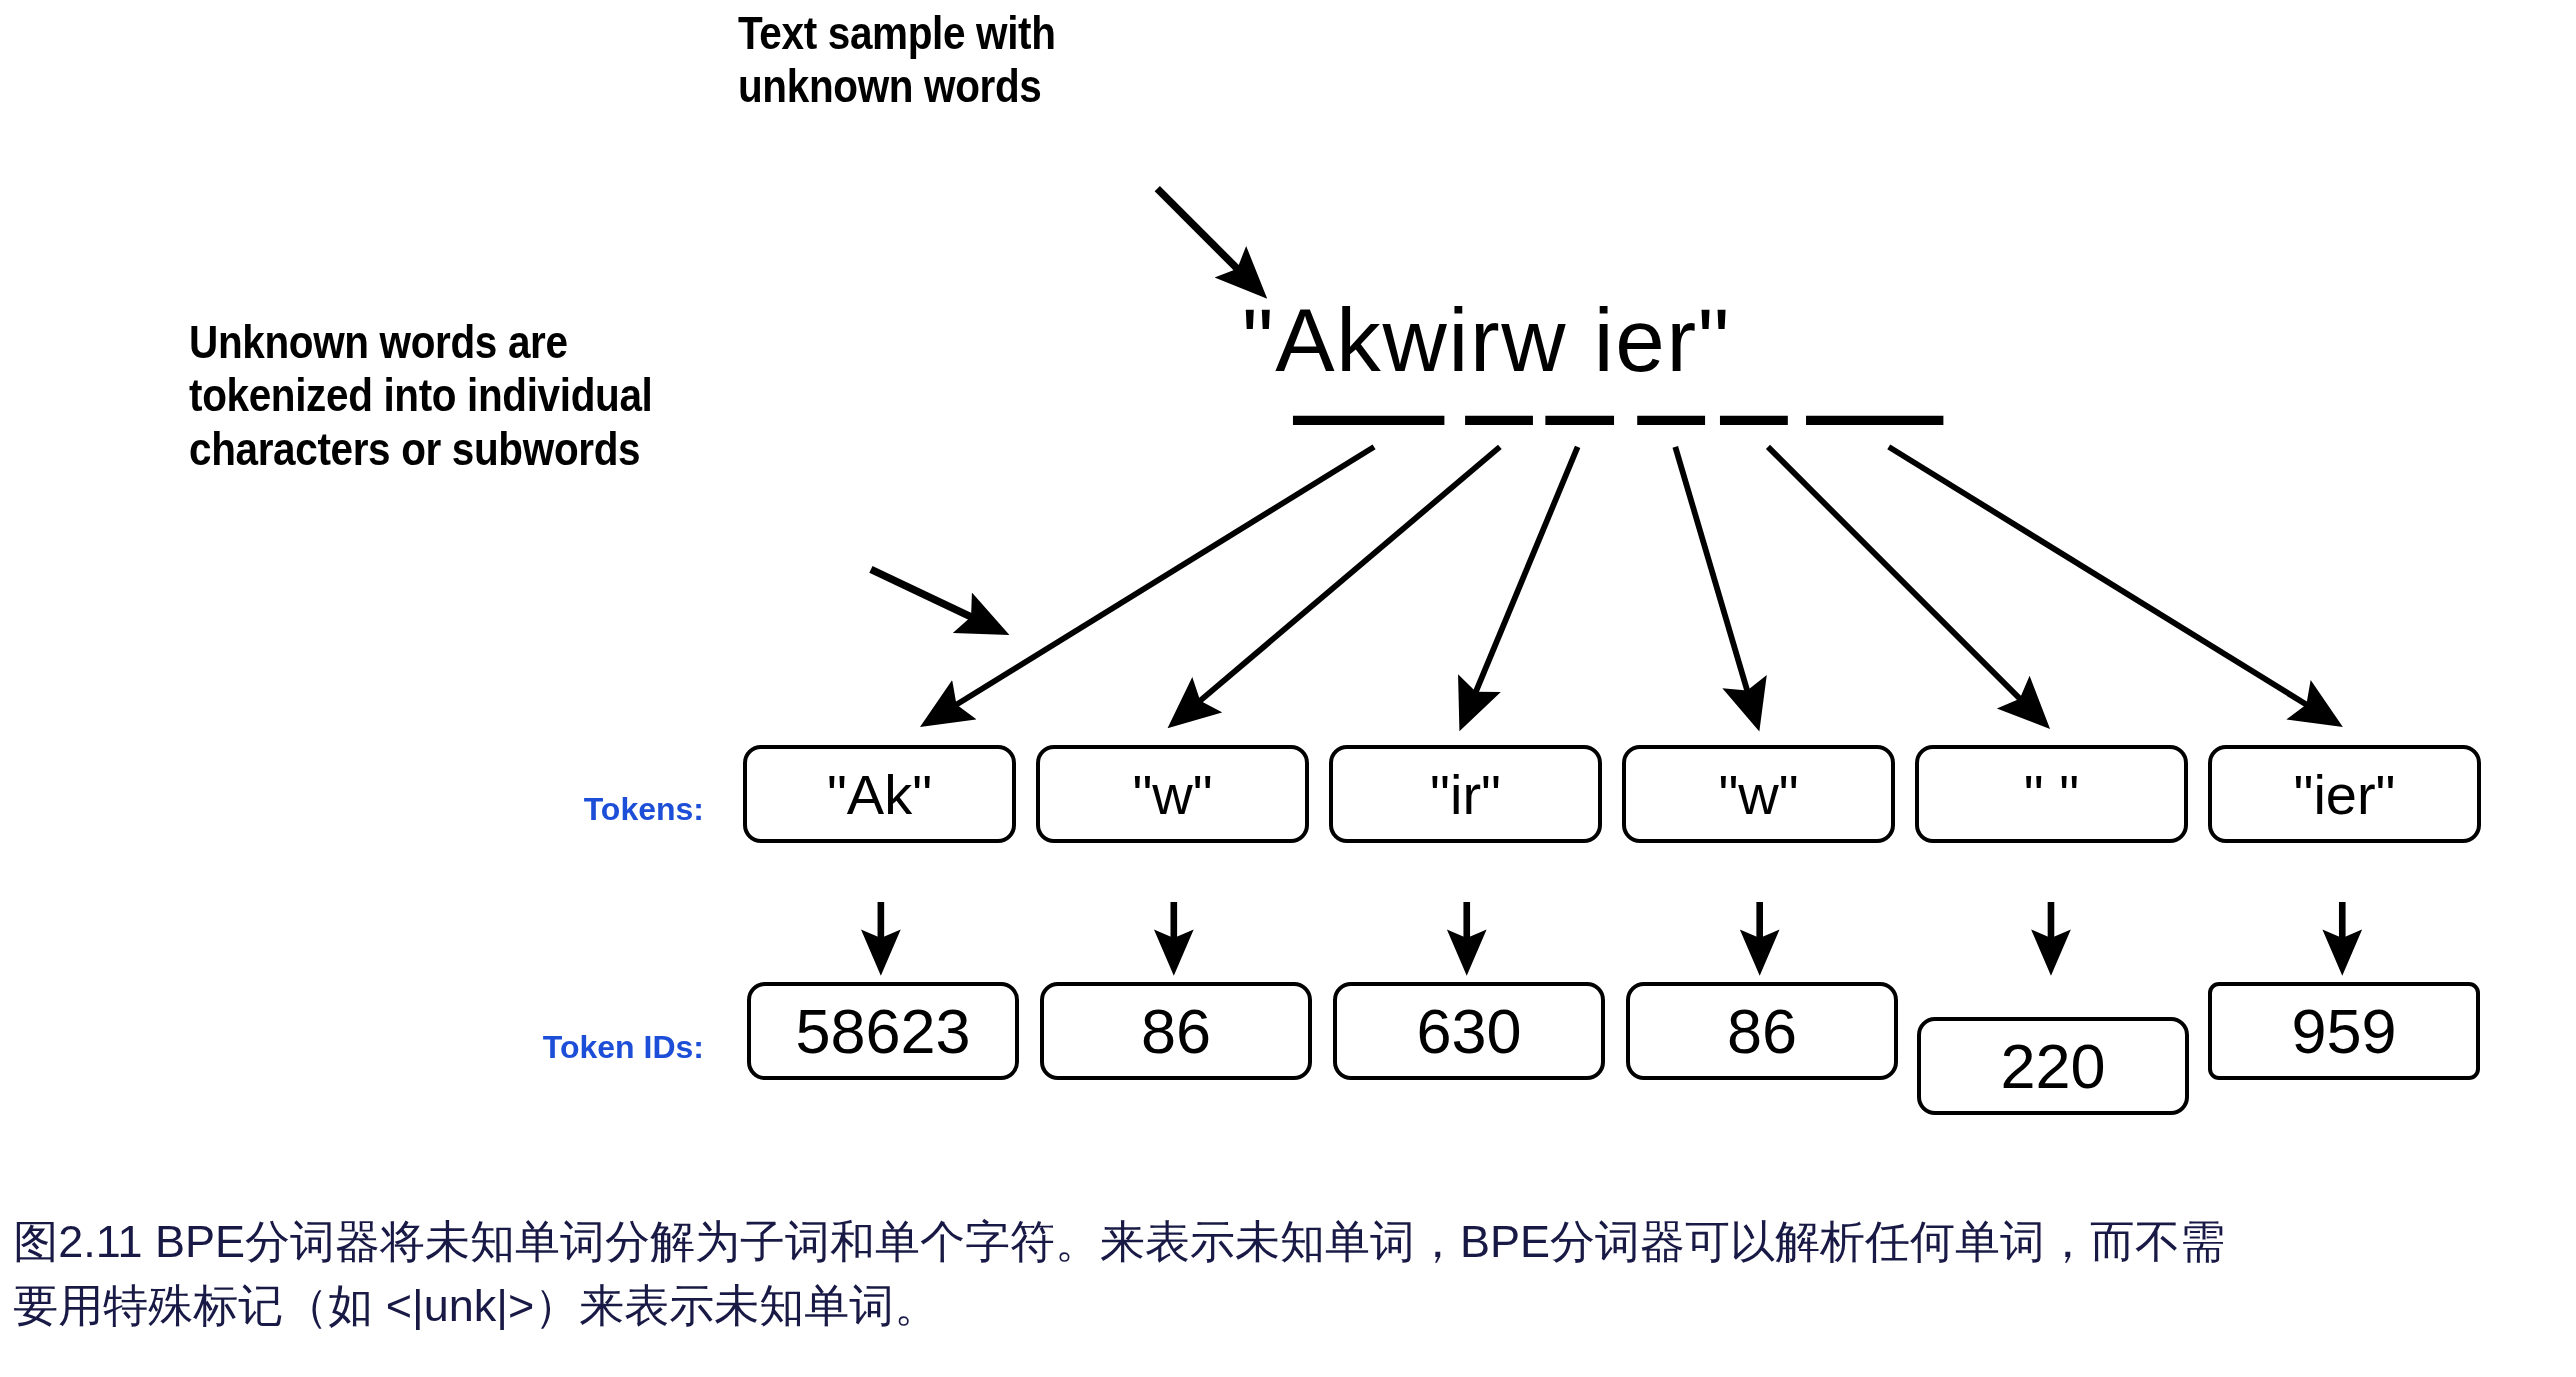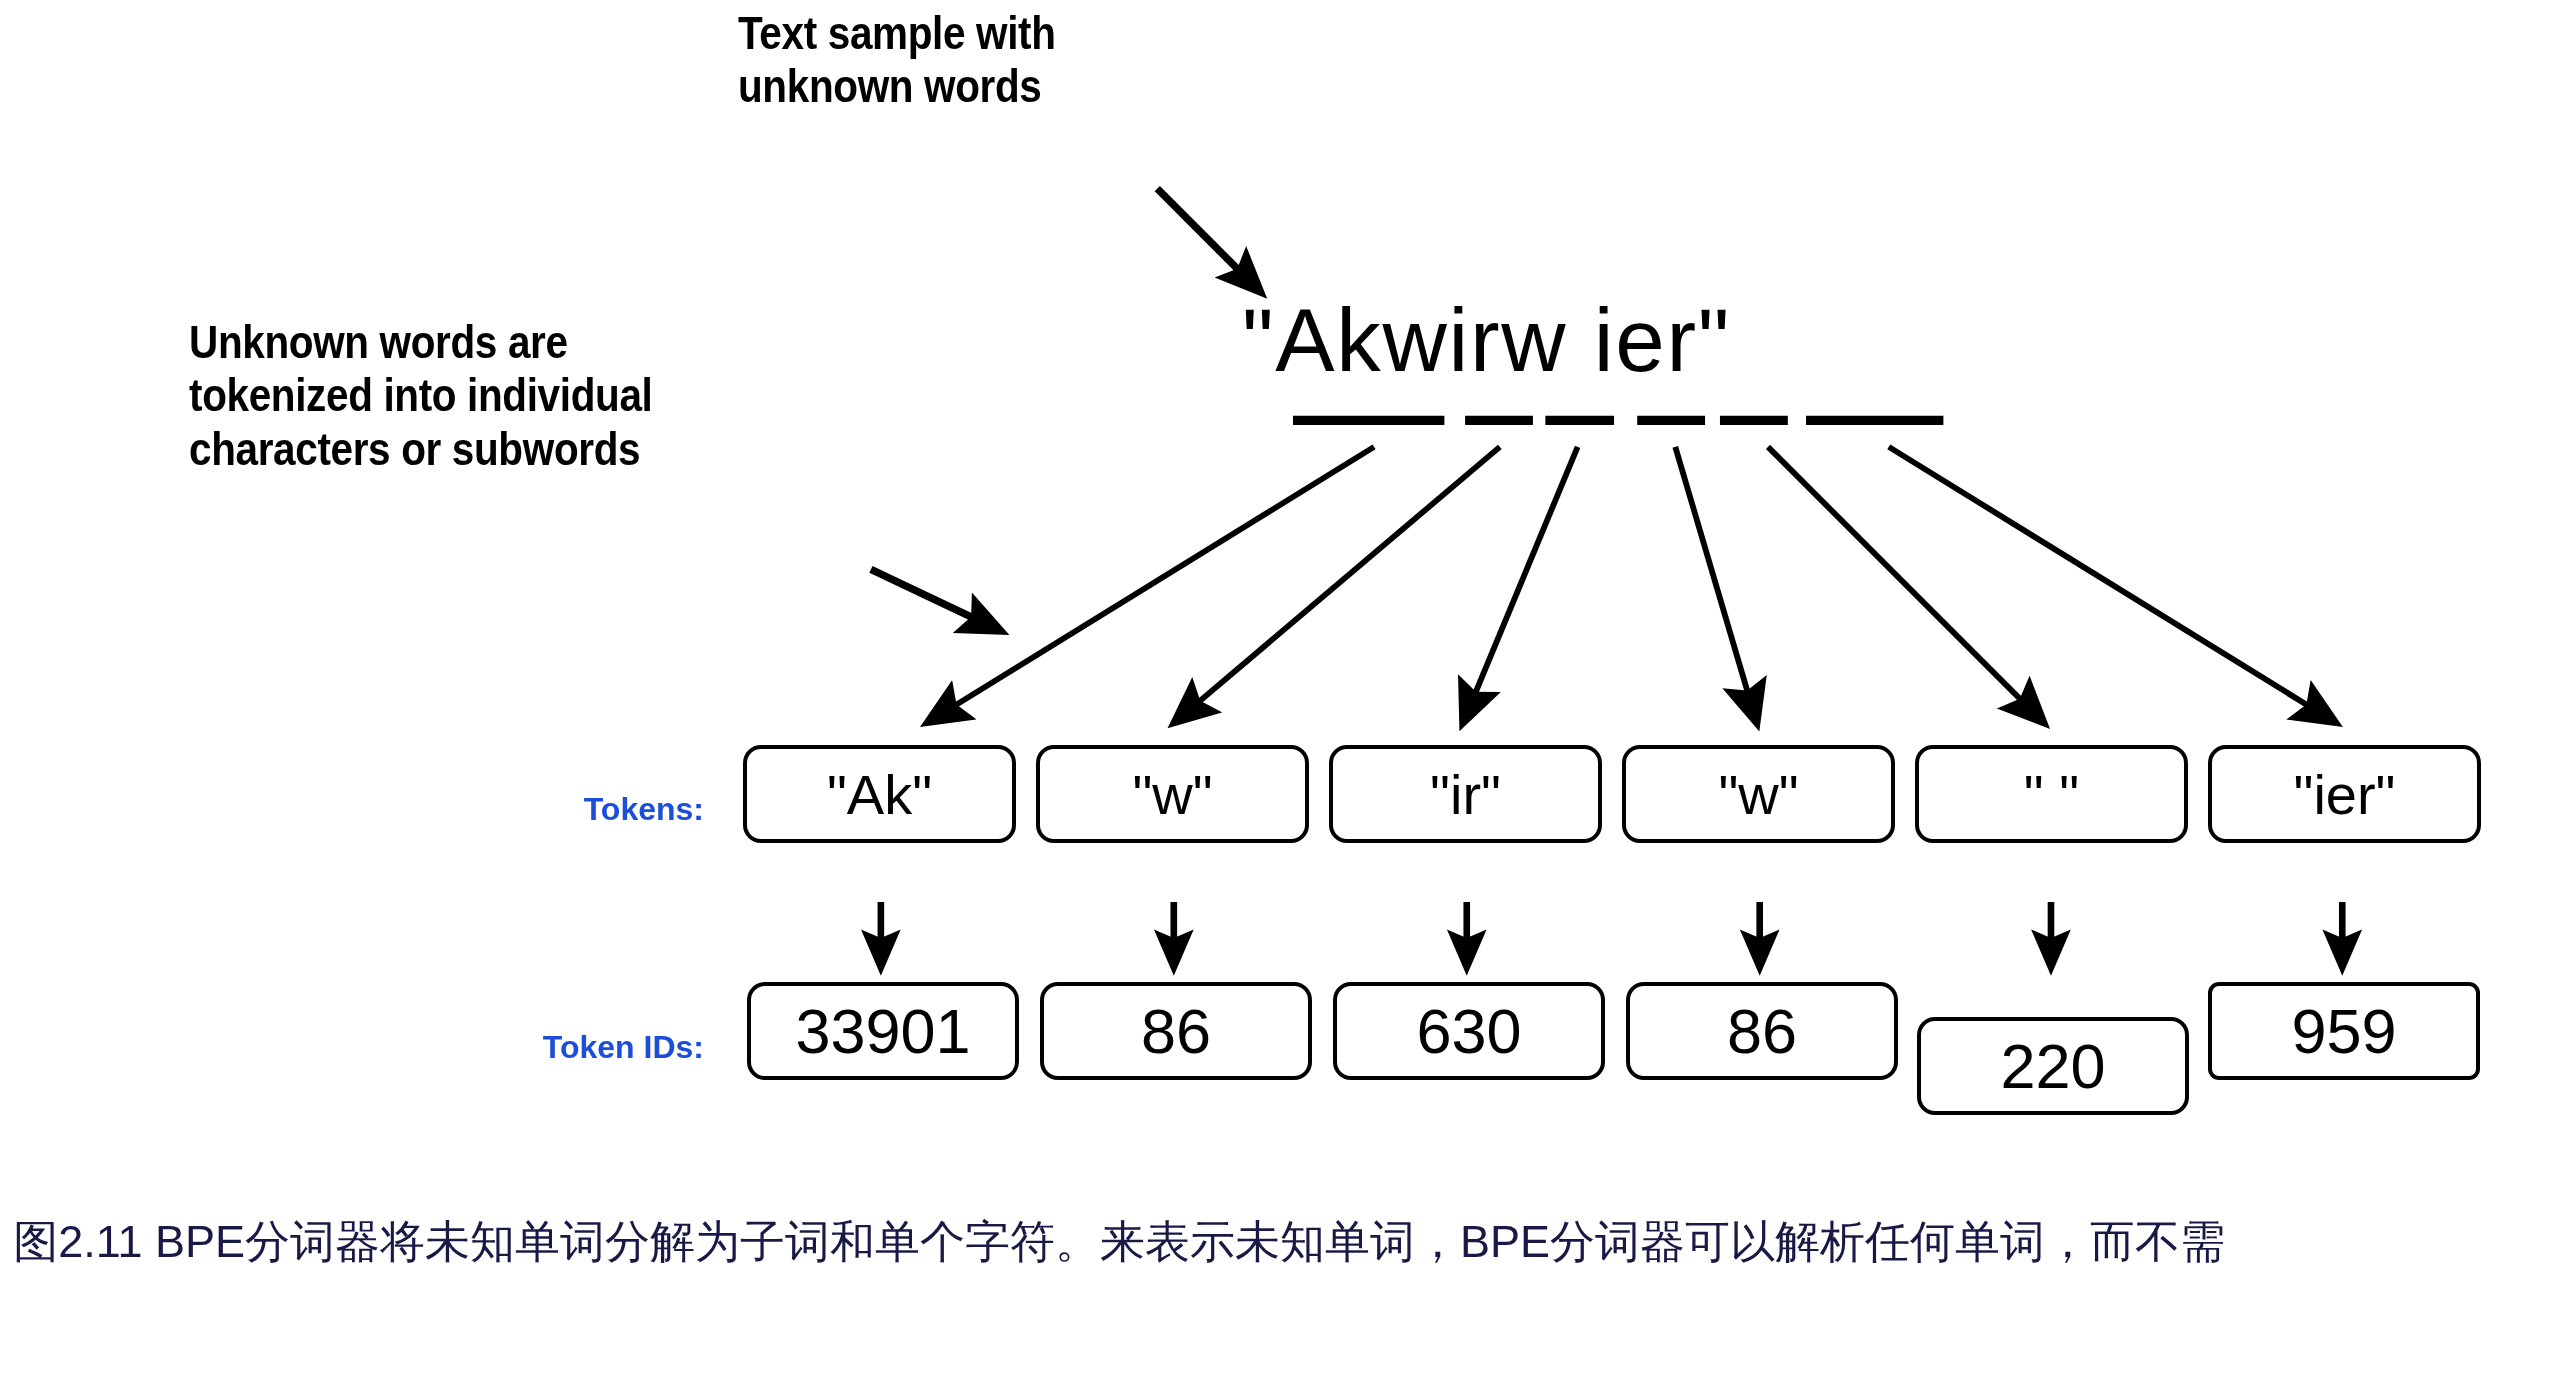--- a/index.html
+++ b/index.html
@@ -188,25 +188,26 @@
 
   <div class="row-label" id="label-token-ids">Token IDs:</div>
 
   <div class="chip token" style="left:743px;  top:745px; width:273px;">"Ak"</div>
   <div class="chip token" style="left:1036px; top:745px; width:273px;">"w"</div>
   <div class="chip token" style="left:1329px; top:745px; width:273px;">"ir"</div>
   <div class="chip token" style="left:1622px; top:745px; width:273px;">"w"</div>
   <div class="chip token" style="left:1915px; top:745px; width:273px;">" "</div>
   <div class="chip token" style="left:2208px; top:745px; width:273px;">"ier"</div>
 
-  <div class="chip tokenid" style="left:747px;  top:982px; width:272px;">33901</div>
+  <div class="chip tokenid" style="left:747px;  top:982px; width:272px;">58623</div>
   <div class="chip tokenid" style="left:1040px; top:982px; width:272px;">86</div>
   <div class="chip tokenid" style="left:1333px; top:982px; width:272px;">630</div>
   <div class="chip tokenid" style="left:1626px; top:982px; width:272px;">86</div>
   <div class="chip tokenid" style="left:1917px; top:982px; width:272px;margin-top:35px;">220</div>
   <div class="chip tokenid" style="left:2208px; top:982px; width:272px;border-radius:11px;">959</div>
 
   <div id="caption">
     <span class="cap-line">图2.11 BPE分词器将未知单词分解为子词和单个字符。来表示未知单词，BPE分词器可以解析任何单词，而不需</span>
+    <span class="cap-line">要用特殊标记（如 &lt;|unk|&gt;）来表示未知单词。</span>
   </div>
 
 </div>
 
 
 </body></html>

